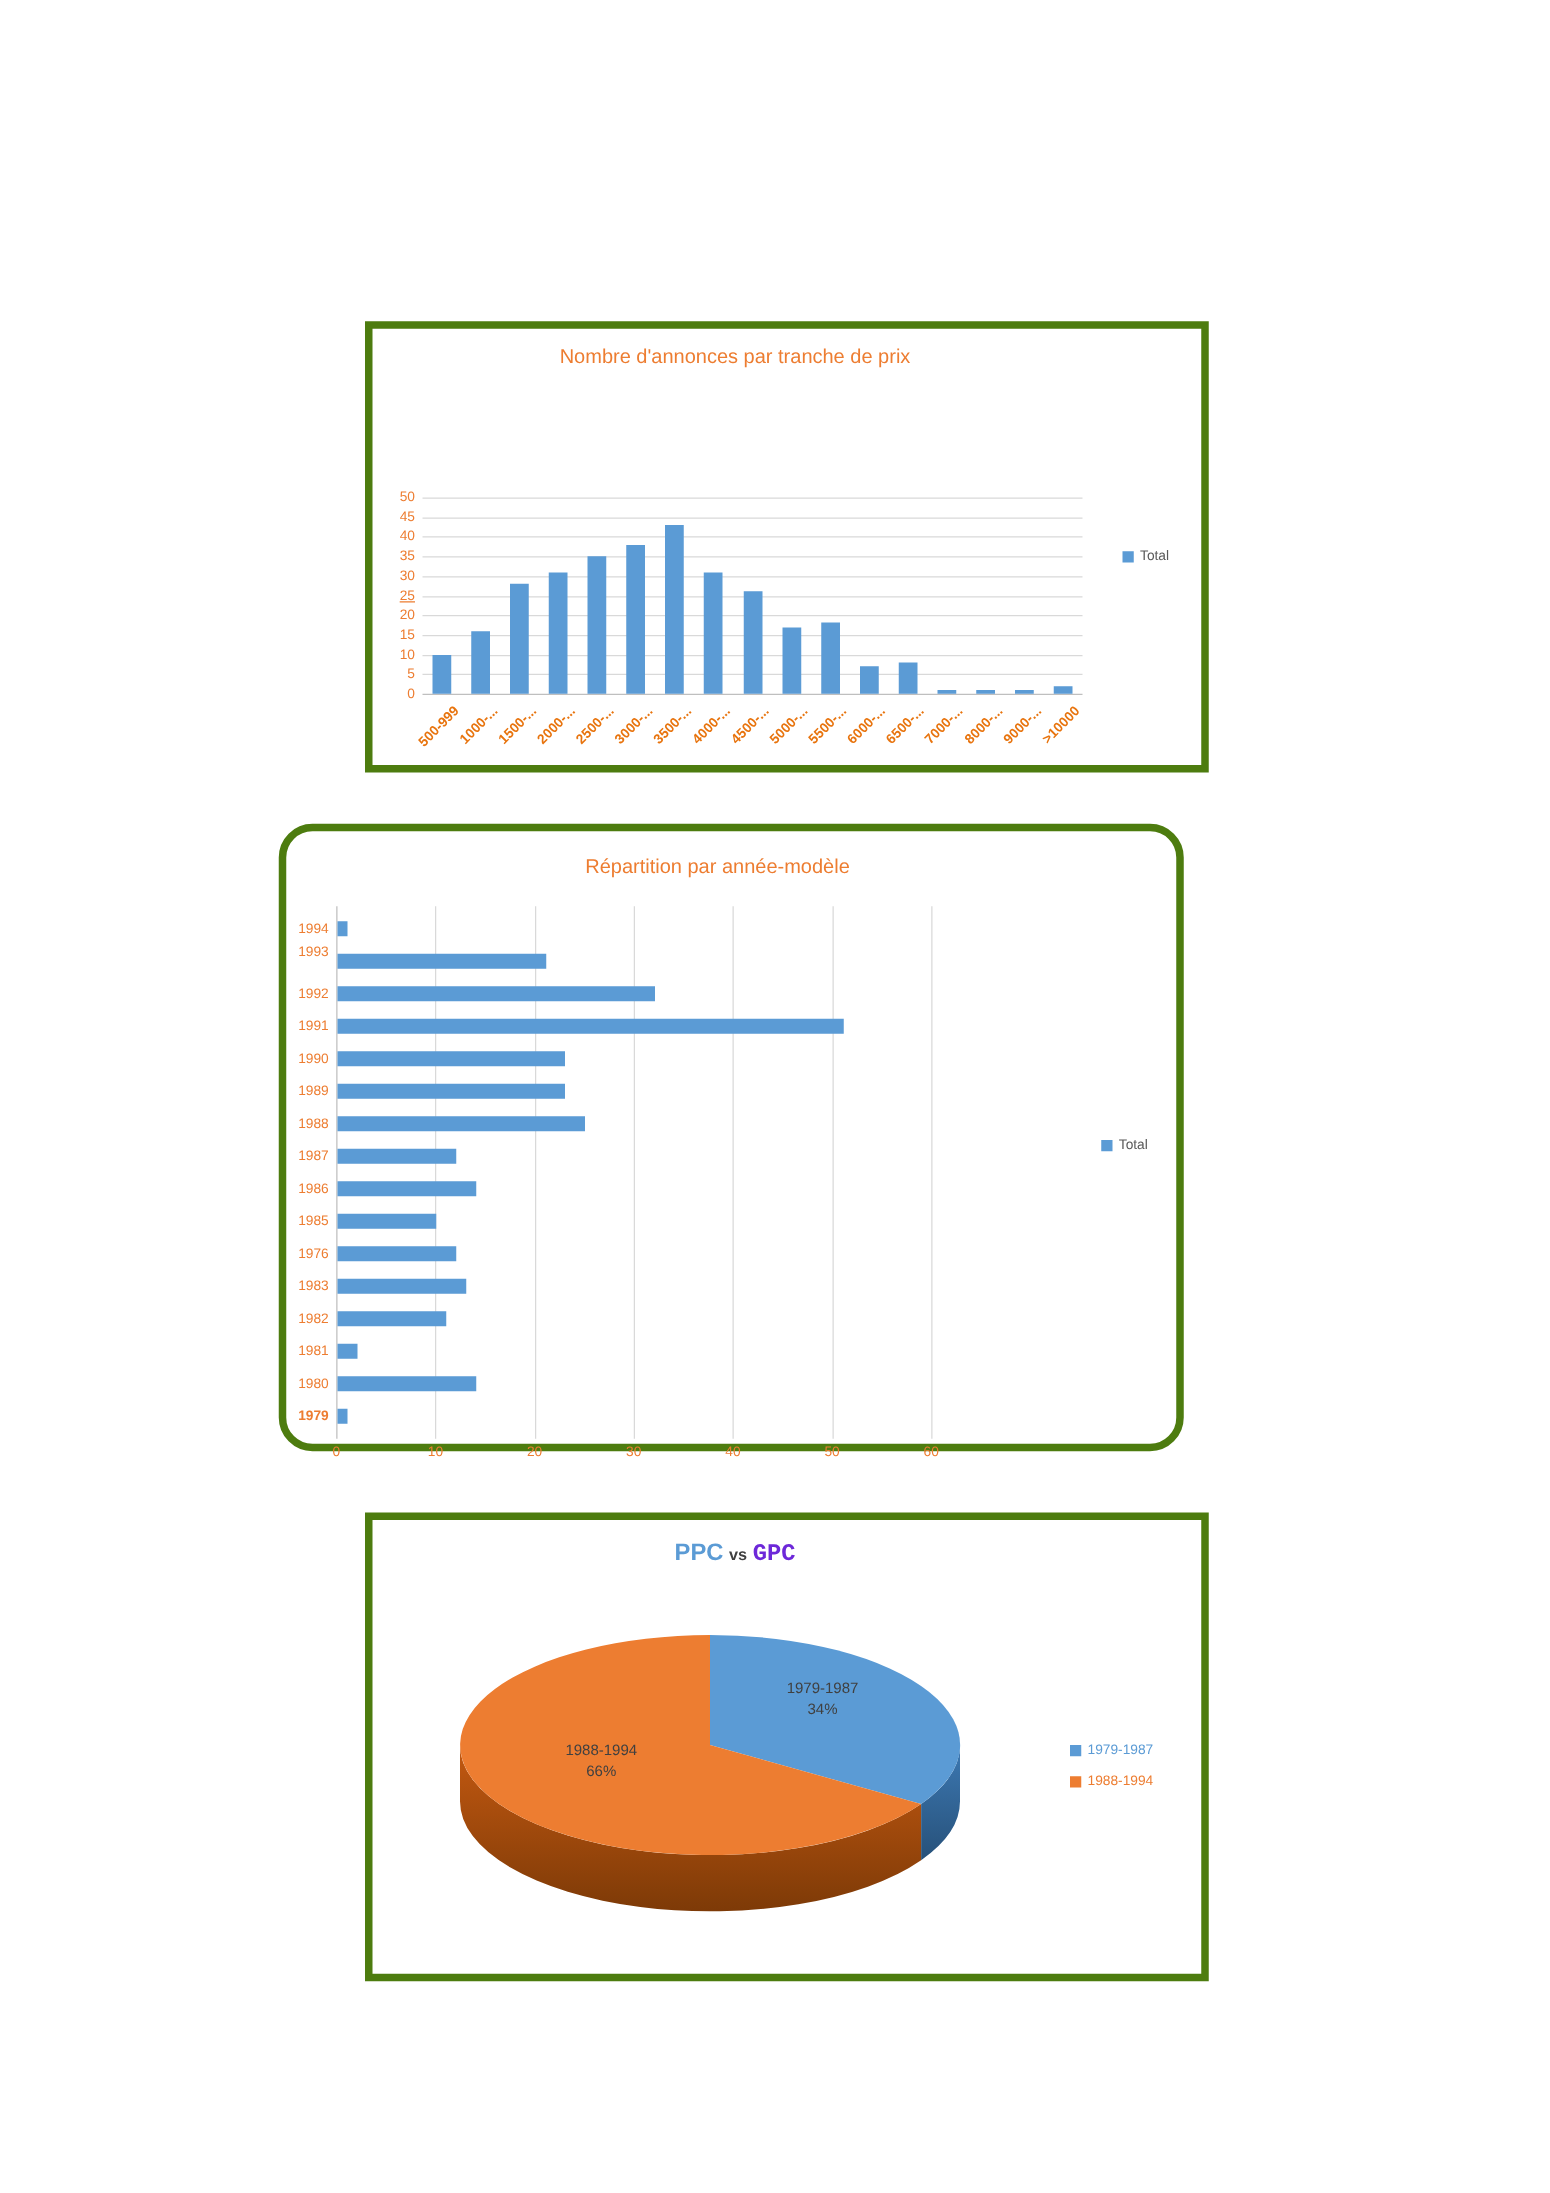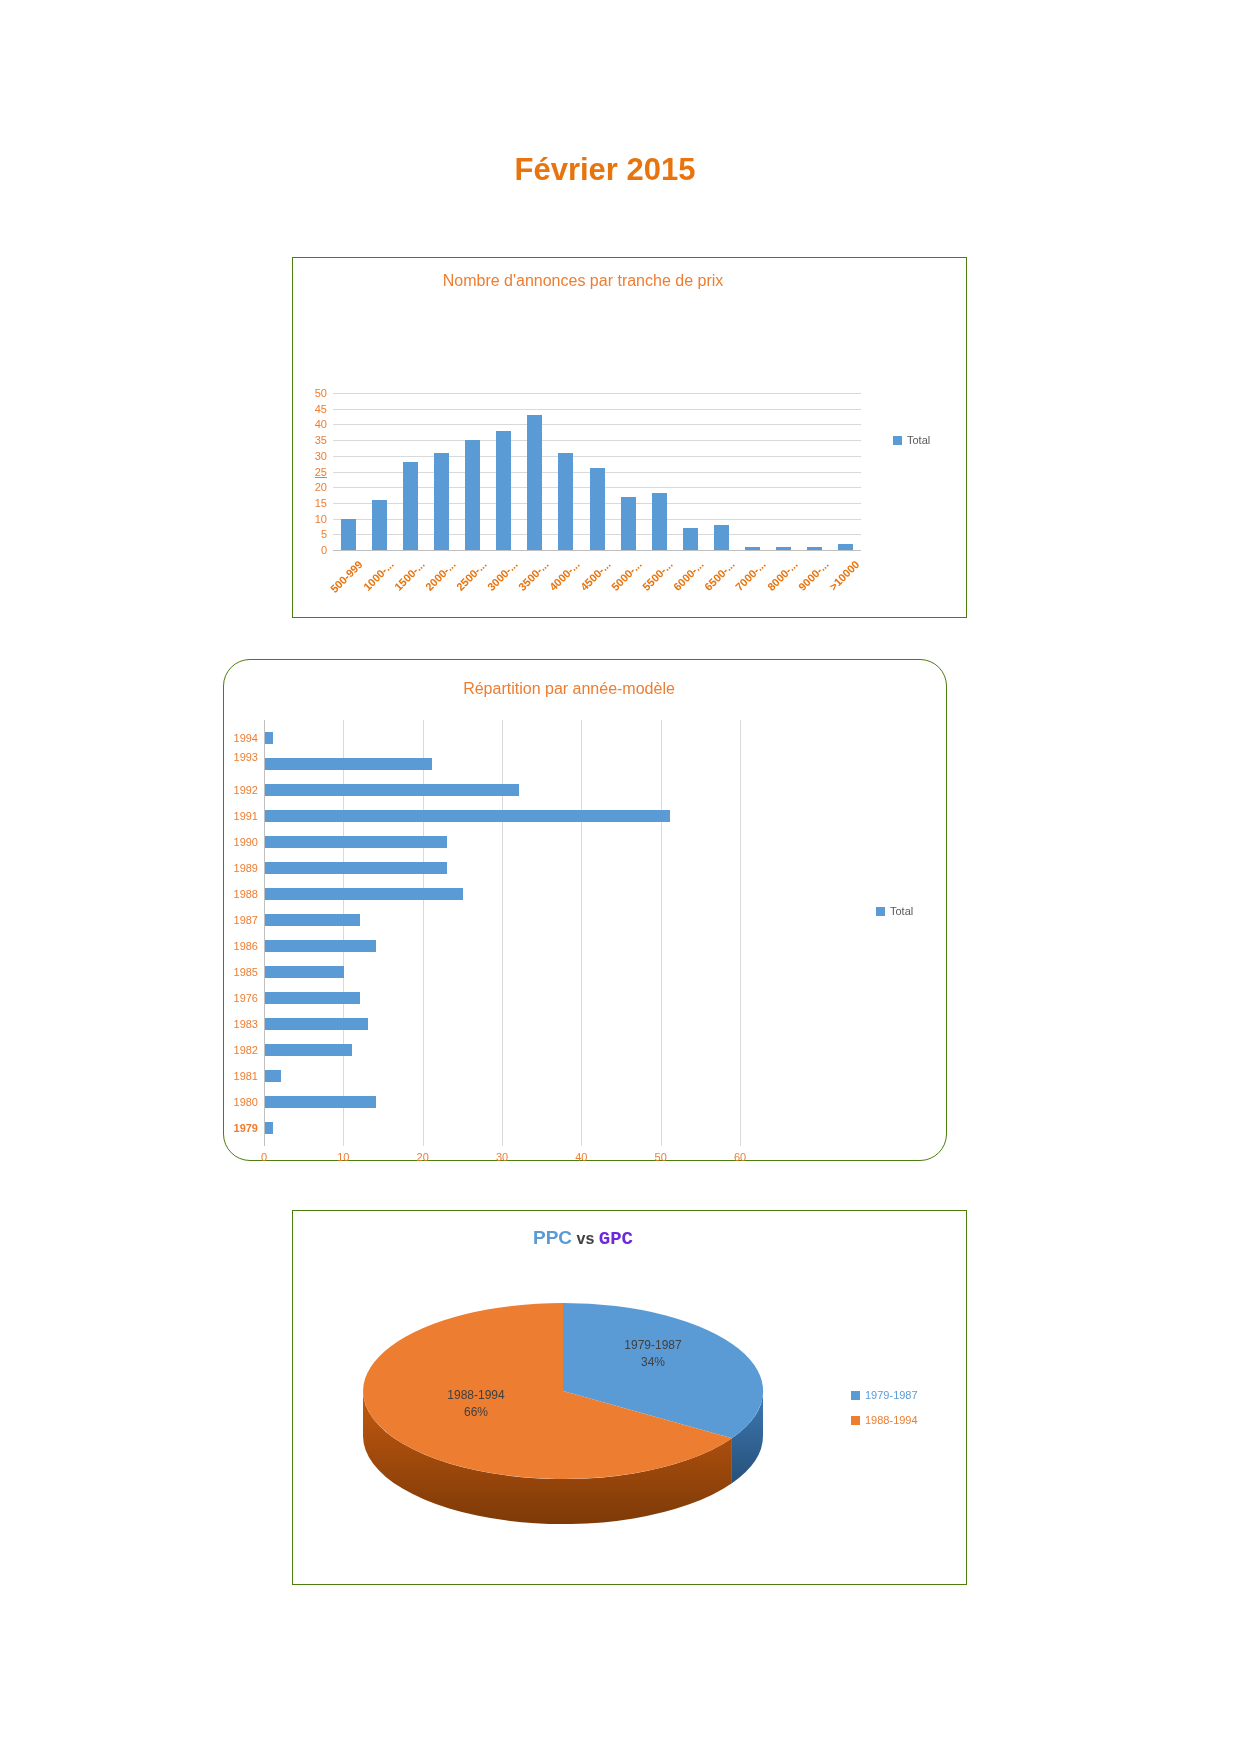--- a/index.html
+++ b/index.html
@@ -5,21 +5,21 @@
   html,body{margin:0;padding:0;background:#ffffff;}
   .page{
     position:relative; width:1240px; height:1754px; background:#ffffff;
     font-family:"Liberation Sans", sans-serif; overflow:hidden;
   }
   .page-title{
     position:absolute; left:0; top:152px; width:1210px;
     text-align:center; font-size:31px; font-weight:bold; margin:0;
   }
   .chart-box{
-    position:absolute; background:#fff; border:1px solid #4d7c0f; box-sizing:border-box;
+    position:absolute; background:#fff; border:6px solid #4d7c0f; box-sizing:border-box;
   }
   #box1{left:292px; top:257px; width:675px; height:361px;}
   #box2{left:223px; top:659px; width:724px; height:502px;border-radius:27px;}
   #box3{left:292px; top:1210px; width:675px; height:375px;}
   .chart-title{
     position:absolute; top:14px; left:0; text-align:center;
     font-size:16px; font-weight:normal;
   }
   #box1 .chart-title{width:580px;}
   #box2 .chart-title{width:690px; top:20px;}
@@ -54,28 +54,27 @@
   .legend .swatch{width:9px; height:9px; display:inline-block;}
   #c3-legend{left:558px; top:178px; flex-direction:column; align-items:flex-start; gap:13px;}
   .legend-item{display:flex; align-items:center; gap:5px;}
   .pie-wrap{position:absolute; left:55px; top:58px; width:440px; height:300px;}
   .pie-label{
     position:absolute; transform:translate(-50%,-50%); text-align:center;
     font-size:12px; color:#404040; line-height:17px; white-space:pre-line;
   }
   .title3{position:absolute; top:16px; left:0; width:580px; text-align:center;}
   .title3 .big{font-size:19px; font-weight:bold;}
-  .title3 .small{font-size:16px; color:#404040; font-weight:bold;}
+  .title3 .small{font-size:13px; color:#404040; font-weight:bold;}
 </style>
 </head>
 <body>
 
 <div class="page">
 
-  <h1 class="page-title" style="color: rgb(232, 116, 14);">Février 2015</h1>
 
   <section class="chart-box" id="box1">
     <div class="chart-title" style="color: rgb(237, 125, 49);">Nombre d'annonces par tranche de prix</div>
     <div class="plot" id="c1-plot">
         <div class="gridline-h axis-line" style="top: 157px;"></div>
         <div class="ytick" style="top: 157px; color: rgb(237, 125, 49);">0</div>
         <div class="gridline-h" style="top: 141.3px;"></div>
         <div class="ytick" style="top: 141.3px; color: rgb(237, 125, 49);">5</div>
         <div class="gridline-h" style="top: 125.6px;"></div>
         <div class="ytick" style="top: 125.6px; color: rgb(237, 125, 49);">10</div>

